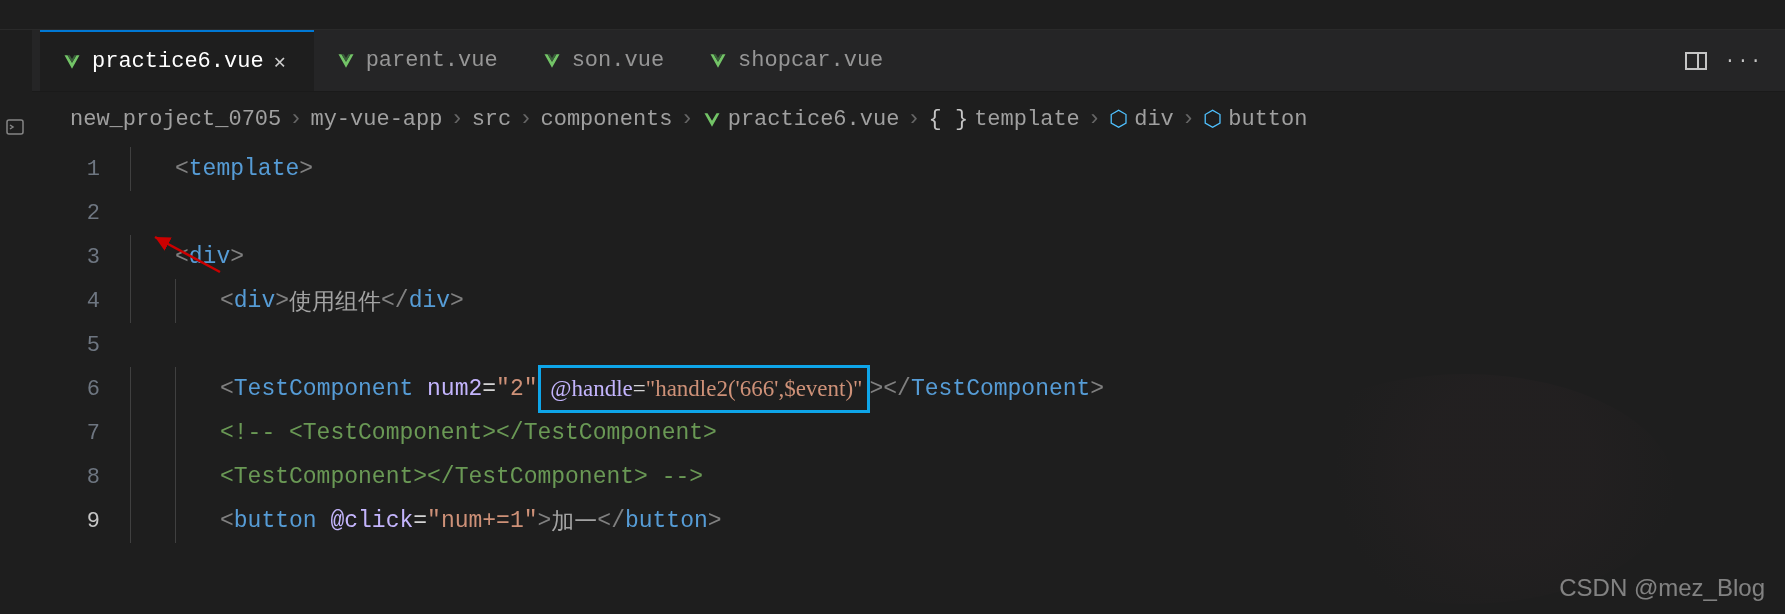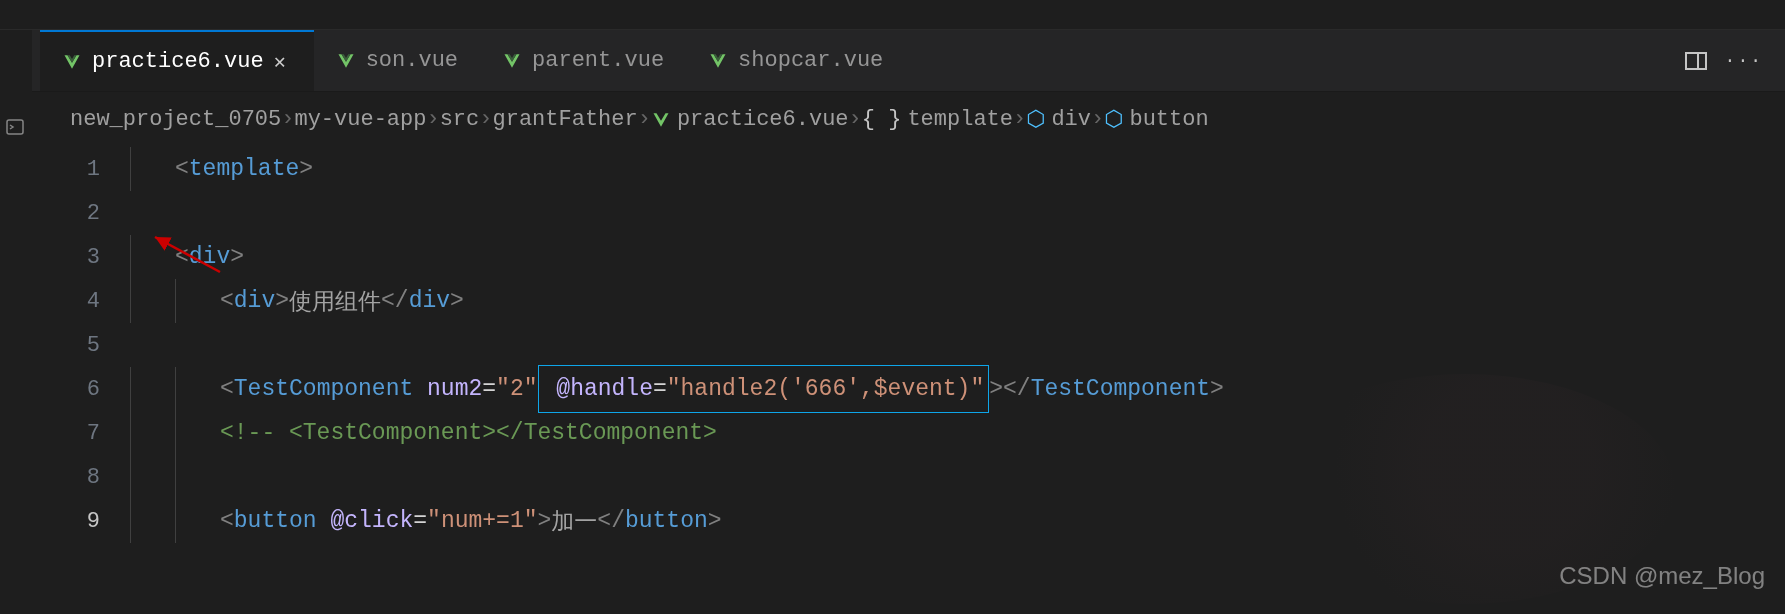--- a/index.html
+++ b/index.html
@@ -71,20 +71,21 @@
       right: 6px; top: 0; bottom: 0;
       width: 2px; background: #c5c5c5;
     }
     .more-icon { letter-spacing: 2px; font-size: 18px; }
     .breadcrumb {
       display: flex;
       align-items: center;
       padding: 14px 0 14px 70px;
       font-size: 22px;
       color: #a0a0a0;
+      gap: 8px;
       flex-wrap: nowrap;
     }
     .breadcrumb .sep { color: #666; }
     .breadcrumb .item { display: flex; align-items: center; gap: 6px; }
     .bc-icon-braces { color: #c5c5c5; }
     .bc-icon-cube { color: #4fc1ff; }
     .left-strip {
       position: absolute;
       left: 0; top: 30px; bottom: 0;
       width: 32px;
@@ -126,36 +127,37 @@
       height: 44px;
     }
     .tk-bracket { color: #808080; }
     .tk-tag { color: #569cd6; }
     .tk-text { color: #a3a3a3; }
     .tk-attr { color: #c4b5fd; }
     .tk-equals { color: #d4d4d4; }
     .tk-string { color: #ce9178; }
     .tk-comment { color: #6a9955; }
     .highlight-box {
-      border: 1px solid #0ea5e9;
+      border: 3px solid #0ea5e9;
       padding: 20px 4px;
       display: inline-flex;
       align-items: center;
       height: 48px;
+      font-family: Liberation Serif, serif;
     }
     .arrow {
       position: absolute;
       left: 145px;
       top: 85px;
       pointer-events: none;
     }
     .watermark {
       position: absolute;
       right: 20px;
-      bottom: 24px;
+      bottom: 12px;
       font-size: 24px;
       color: rgba(230,230,230,0.5);
       font-family: Arial, sans-serif;
       user-select: none;
     }
     .bg-deco {
       position: absolute;
       right: 110px;
       bottom: 10px;
       width: 420px;
@@ -191,30 +193,30 @@
     <span>practice6.vue</span>
     <span class="close">✕</span>
   </div>
   <div class="tab">
     <span class="vue-icon">
         <svg viewBox="0 0 24 24">
           <path fill="#73c467" d="M2 3h4l6 10 6-10h4L12 21 2 3z"></path>
           <path fill="#3a5f3a" d="M6 3h3l3 5 3-5h3l-6 10L6 3z"></path>
         </svg>
       </span>
+    <span>parent.vue</span>
+  </div>
+  <div class="tab">
+    <span class="vue-icon">
+        <svg viewBox="0 0 24 24">
+          <path fill="#73c467" d="M2 3h4l6 10 6-10h4L12 21 2 3z"></path>
+          <path fill="#3a5f3a" d="M6 3h3l3 5 3-5h3l-6 10L6 3z"></path>
+        </svg>
+      </span>
     <span>son.vue</span>
-  </div>
-  <div class="tab">
-    <span class="vue-icon">
-        <svg viewBox="0 0 24 24">
-          <path fill="#73c467" d="M2 3h4l6 10 6-10h4L12 21 2 3z"></path>
-          <path fill="#3a5f3a" d="M6 3h3l3 5 3-5h3l-6 10L6 3z"></path>
-        </svg>
-      </span>
-    <span>parent.vue</span>
   </div>
   <div class="tab">
     <span class="vue-icon">
         <svg viewBox="0 0 24 24">
           <path fill="#73c467" d="M2 3h4l6 10 6-10h4L12 21 2 3z"></path>
           <path fill="#3a5f3a" d="M6 3h3l3 5 3-5h3l-6 10L6 3z"></path>
         </svg>
       </span>
     <span>shopcar.vue</span>
   </div>
@@ -231,21 +233,21 @@
   <span class="sep">›</span>
   <span class="item">
       <span>my-vue-app</span>
     </span>
   <span class="sep">›</span>
   <span class="item">
       <span>src</span>
     </span>
   <span class="sep">›</span>
   <span class="item">
-      <span>grantFather</span>
+      <span>components</span>
     </span>
   <span class="sep">›</span>
   <span class="item">
     <span class="vue-icon">
         <svg viewBox="0 0 24 24">
           <path fill="#73c467" d="M2 3h4l6 10 6-10h4L12 21 2 3z"></path>
         </svg>
       </span>
     <span>practice6.vue</span>
   </span>
@@ -298,21 +300,21 @@
   <div class="line">
     <span class="gutter">6</span>
     <span class="code"><span class="indent-guide"></span><span class="indent-guide"></span><span class="tk-bracket">&lt;</span><span class="tk-tag">TestComponent</span><span> </span><span class="tk-attr">num2</span><span class="tk-equals">=</span><span class="tk-string">"2"</span><span class="highlight-box"><span> </span><span class="tk-attr">@handle</span><span class="tk-equals">=</span><span class="tk-string">"handle2('666',$event)"</span></span><span class="tk-bracket">&gt;&lt;/</span><span class="tk-tag">TestComponent</span><span class="tk-bracket">&gt;</span></span>
   </div>
   <div class="line">
     <span class="gutter">7</span>
     <span class="code"><span class="indent-guide"></span><span class="indent-guide"></span><span class="tk-comment">&lt;!-- &lt;TestComponent&gt;&lt;/TestComponent&gt;</span></span>
   </div>
   <div class="line">
     <span class="gutter">8</span>
-    <span class="code"><span class="indent-guide"></span><span class="indent-guide"></span></span>
+    <span class="code"><span class="indent-guide"></span><span class="indent-guide"></span><span class="tk-comment">&lt;TestComponent&gt;&lt;/TestComponent&gt; --&gt;</span></span>
   </div>
   <div class="line current">
     <span class="gutter">9</span>
     <span class="code"><span class="indent-guide"></span><span class="indent-guide"></span><span class="tk-bracket">&lt;</span><span class="tk-tag">button</span><span> </span><span class="tk-attr">@click</span><span class="tk-equals">=</span><span class="tk-string">"num+=1"</span><span class="tk-bracket">&gt;</span><span class="tk-text">加一</span><span class="tk-bracket">&lt;/</span><span class="tk-tag">button</span><span class="tk-bracket">&gt;</span></span>
   </div>
 </div>
 
 <div class="bg-deco"></div>
 <div class="watermark">CSDN @mez_Blog</div>
 

